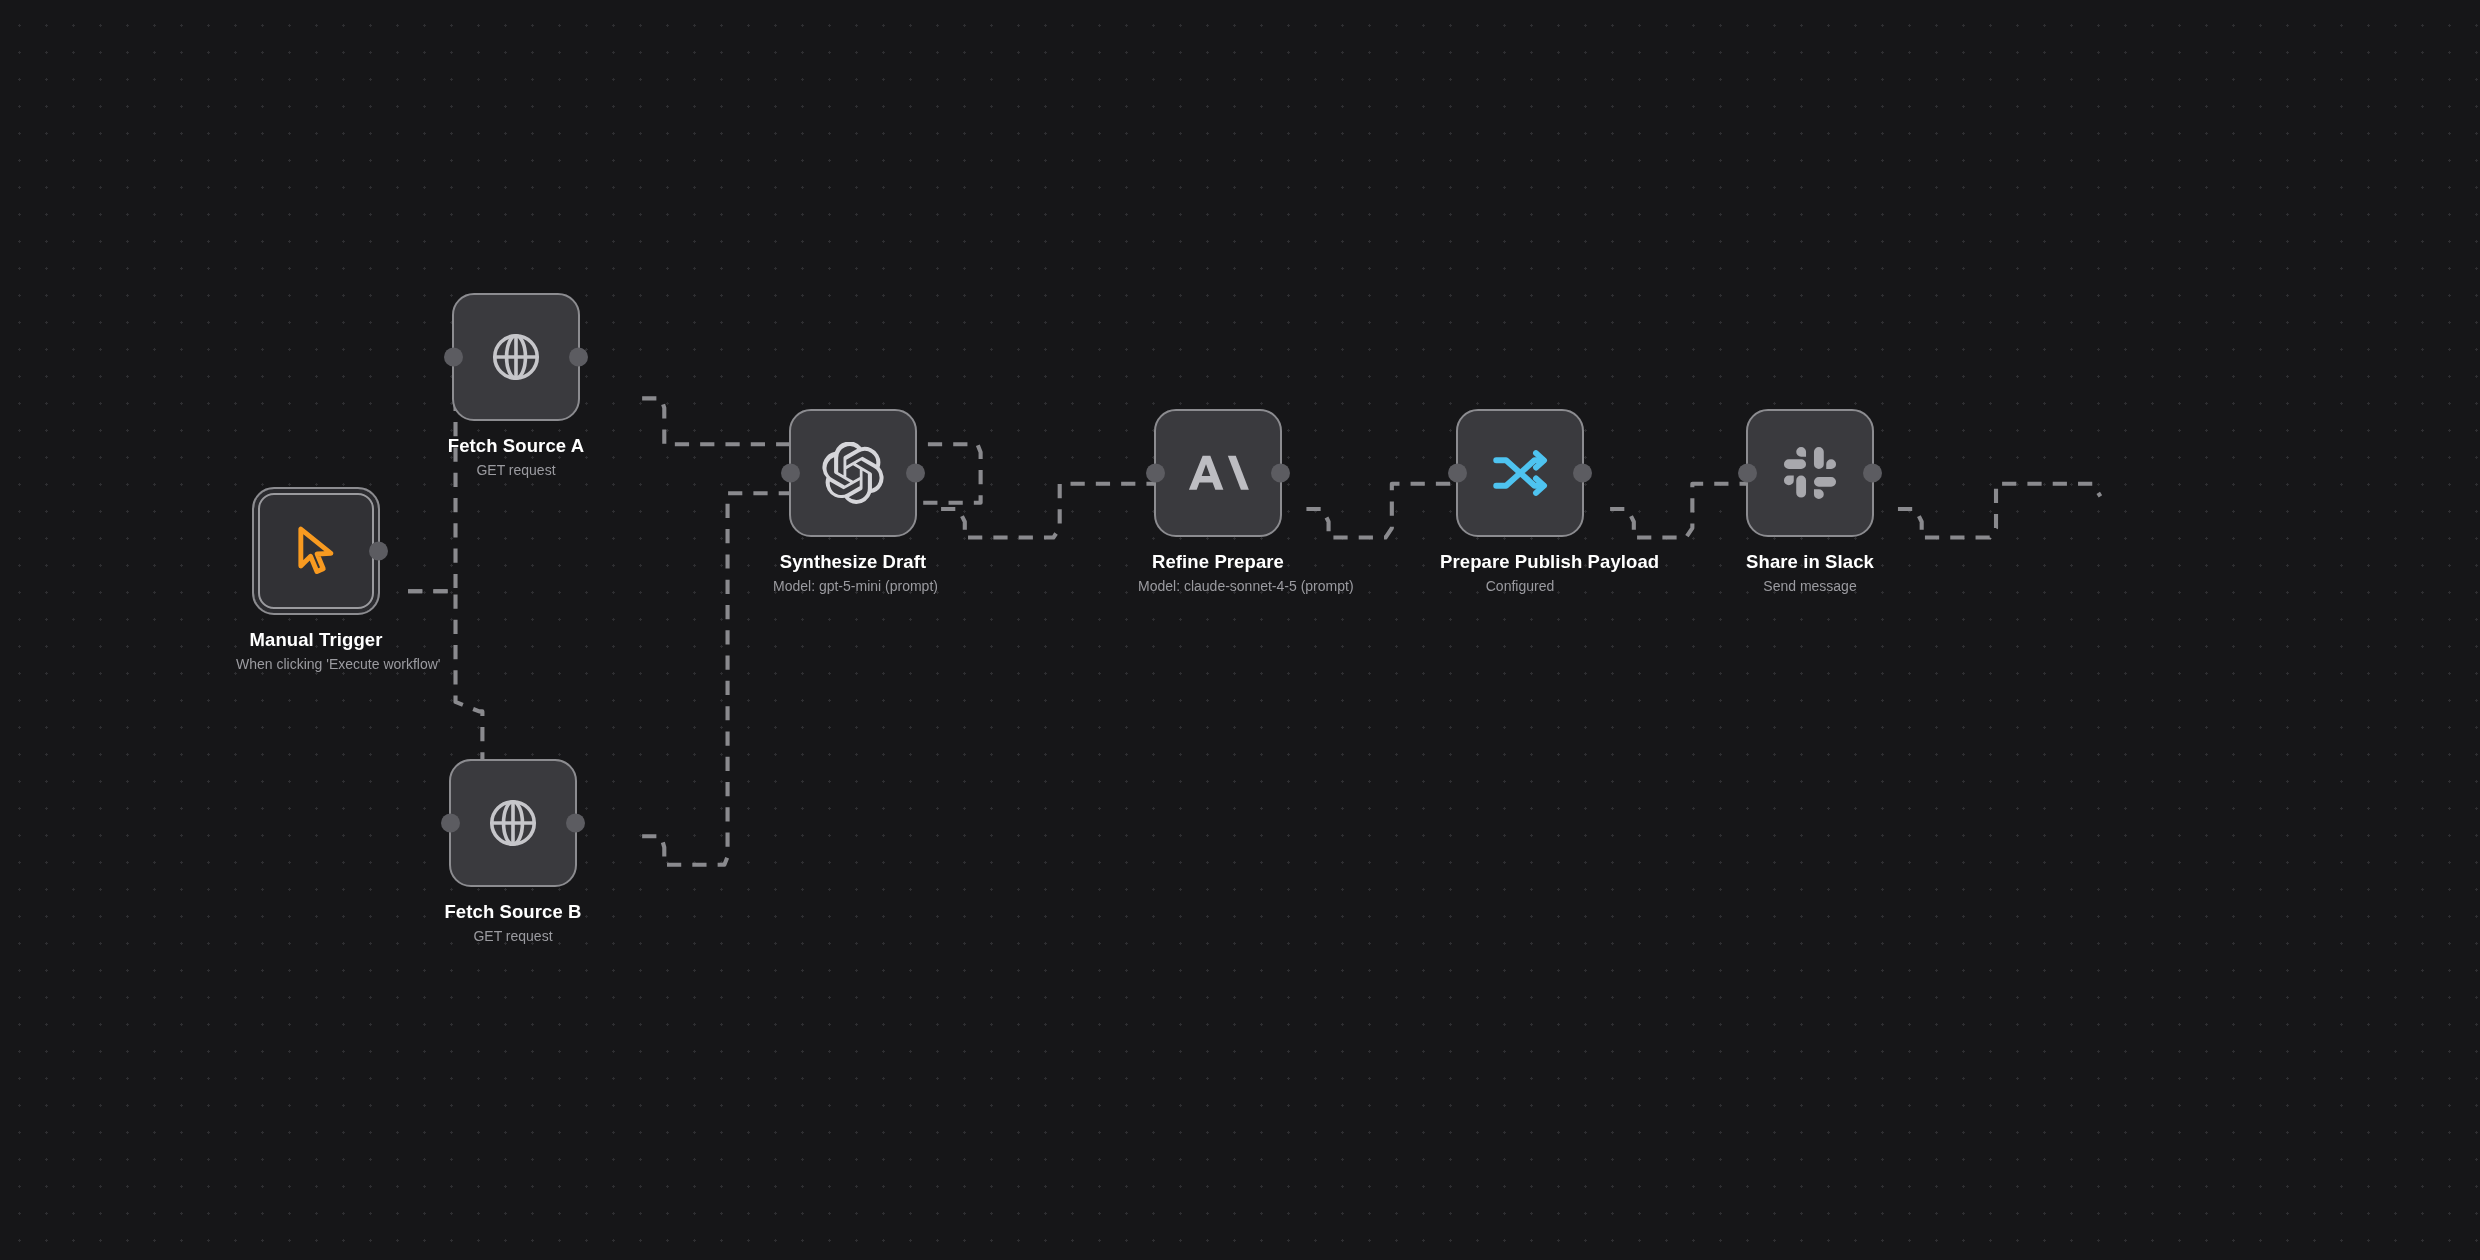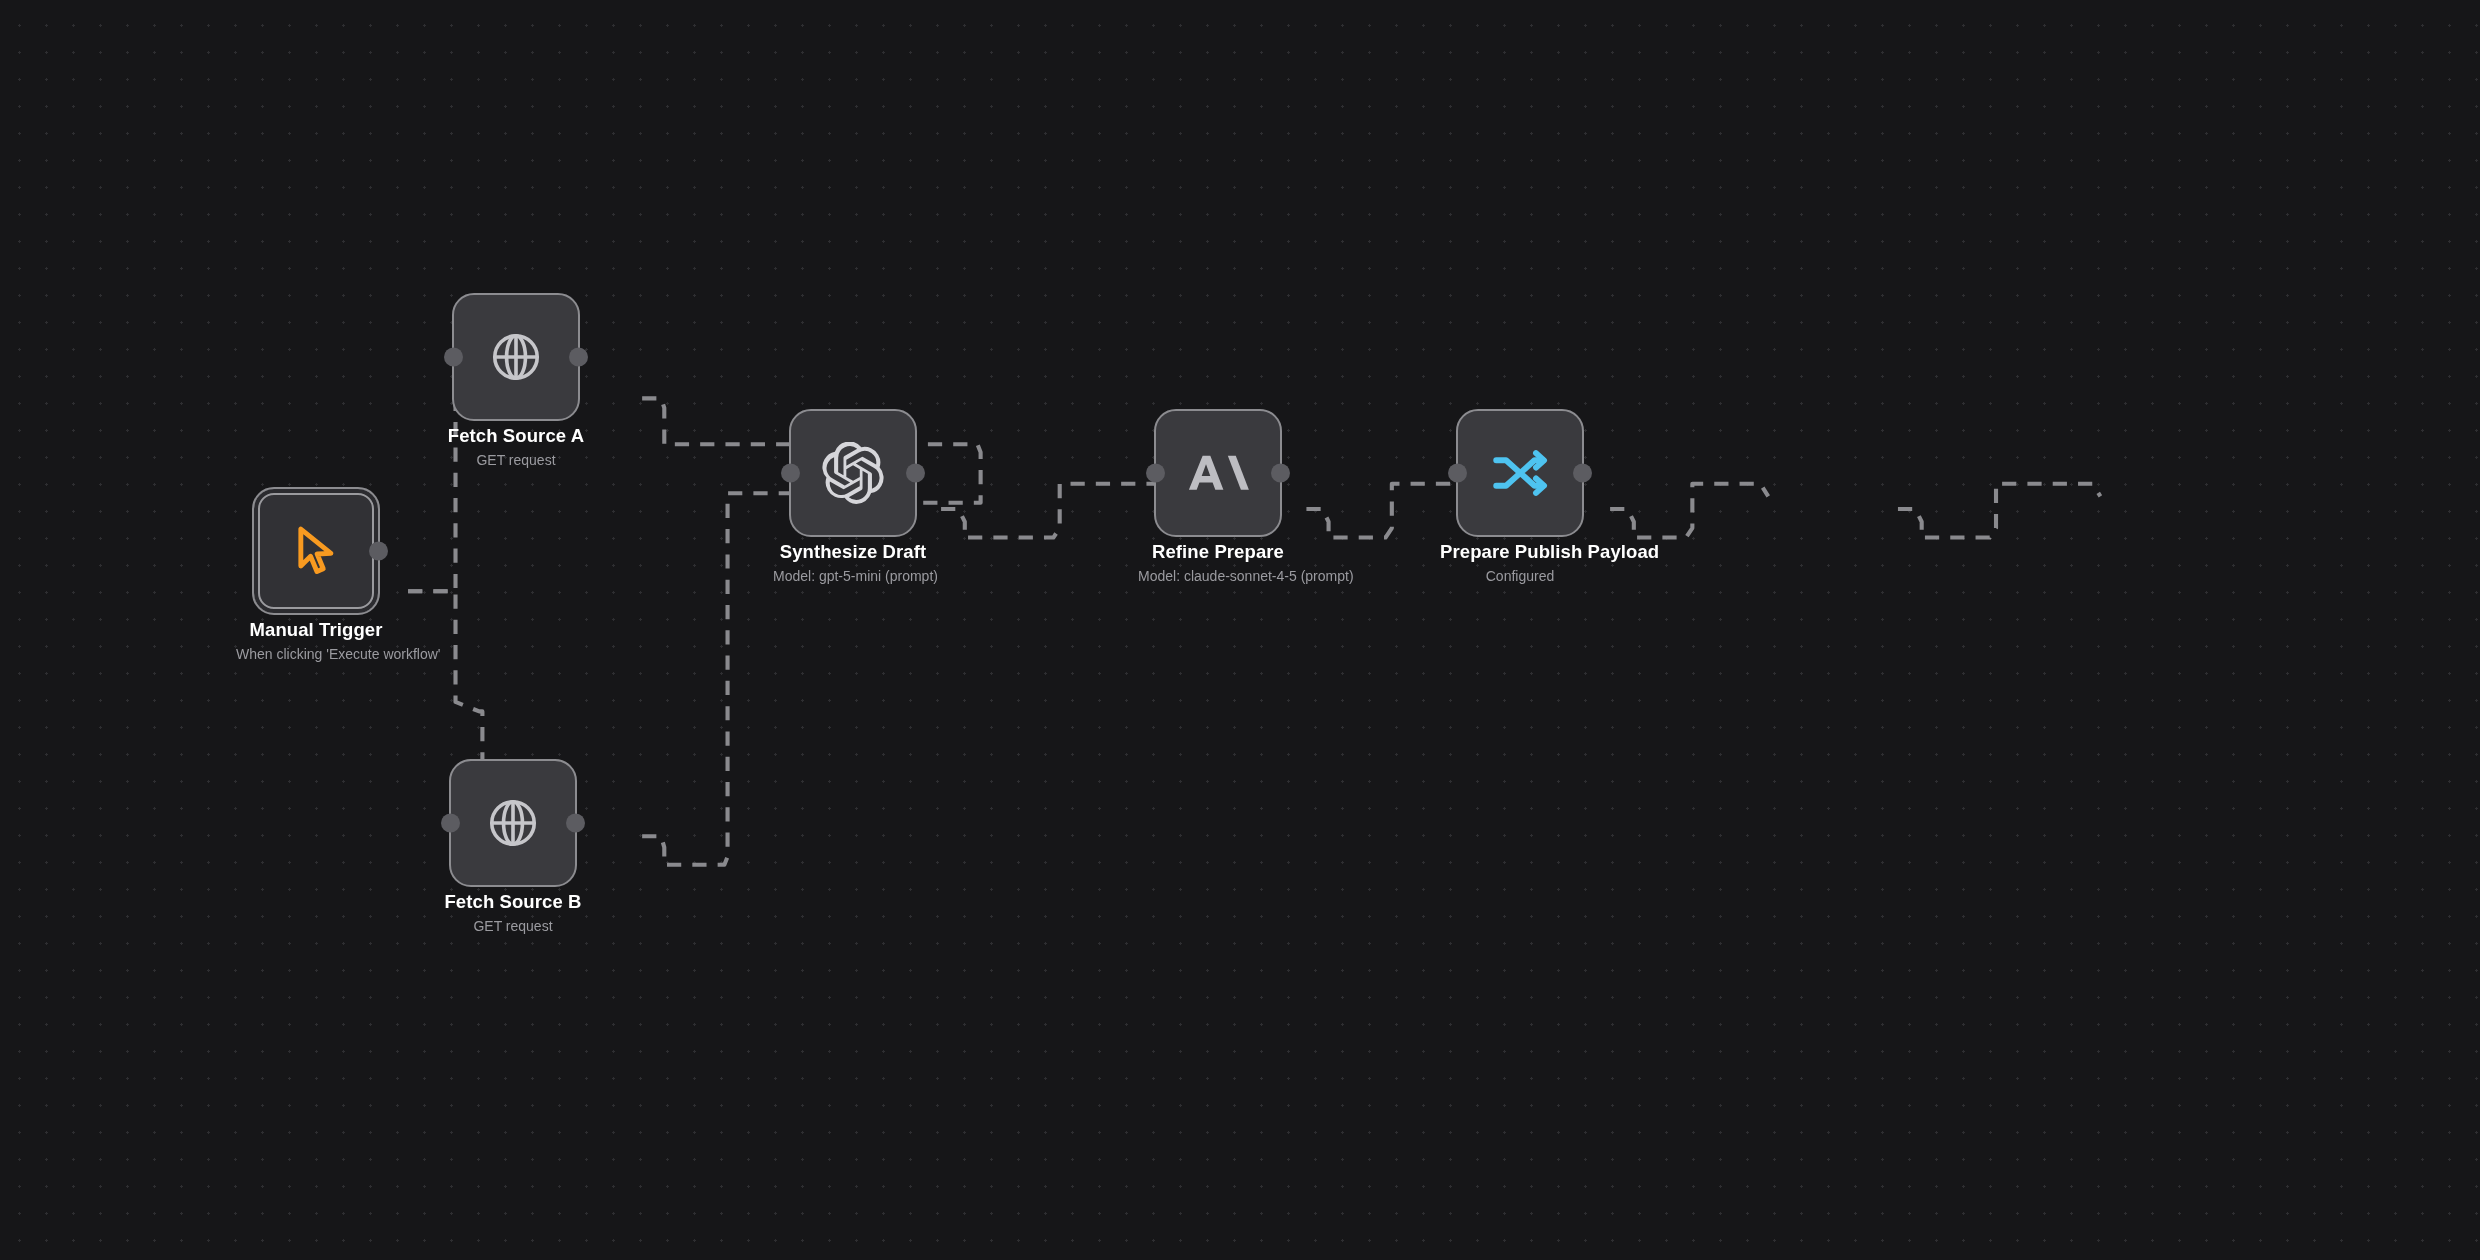--- a/index.html
+++ b/index.html
@@ -78,21 +78,21 @@
   .port.out { right: -10px; }
 
   .node-icon {
     width: 56px;
     height: 56px;
     display: block;
   }
   .node-icon.big { width: 62px; height: 62px; }
 
   .node-label {
-    margin-top: 4px;
+    margin-top: 14px;
     text-align: center;
     color: #ffffff;
     font-size: 18.5px;
     font-weight: 600;
     letter-spacing: 0.1px;
     white-space: nowrap;
   }
   .node-sub {
     margin-top: 5px;
     text-align: center;
@@ -202,15 +202,31 @@
           <polyline points="18.2,4.3 21.3,7.1 18.2,9.9"></polyline>
           <polyline points="18.2,14.1 21.3,16.9 18.2,19.7"></polyline>
         </g>
       </svg>
       <div class="port out"></div>
     </div>
     <div class="node-label wide">Prepare Publish Payload</div>
     <div class="node-sub wide">Configured</div>
   </div>
 
+  <div class="node" style="left:1730px; top:409px;">
+    <div class="node-box">
+      <div class="port in"></div>
+      <svg class="node-icon" viewBox="0 0 24 24">
+        <g fill="#a8a8ad">
+          <path d="M5.04 15.17a2.1 2.1 0 1 1-2.1-2.1h2.1zM6.1 15.17a2.1 2.1 0 0 1 4.2 0v5.26a2.1 2.1 0 0 1-4.2 0z"></path>
+          <path d="M8.2 5.04a2.1 2.1 0 1 1 2.1-2.1v2.1zM8.2 6.1a2.1 2.1 0 0 1 0 4.2H2.94a2.1 2.1 0 0 1 0-4.2z"></path>
+          <path d="M18.96 8.2a2.1 2.1 0 1 1 2.1 2.1h-2.1zM17.9 8.2a2.1 2.1 0 0 1-4.2 0V2.94a2.1 2.1 0 0 1 4.2 0z"></path>
+          <path d="M15.8 18.96a2.1 2.1 0 1 1-2.1 2.1v-2.1zM15.8 17.9a2.1 2.1 0 0 1 0-4.2h5.26a2.1 2.1 0 0 1 0 4.2z"></path>
+        </g>
+      </svg>
+      <div class="port out"></div>
+    </div>
+    <div class="node-label wide">Share in Slack</div>
+    <div class="node-sub wide">Send message</div>
+  </div>
 
 
 </div>
 
 </body></html>

